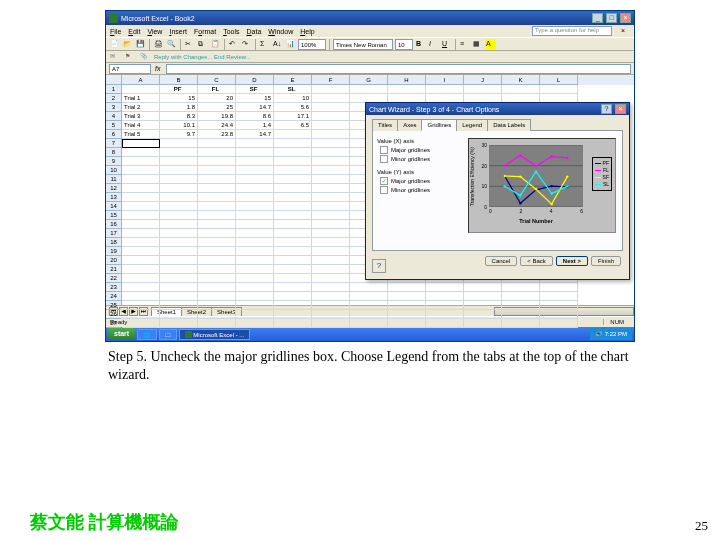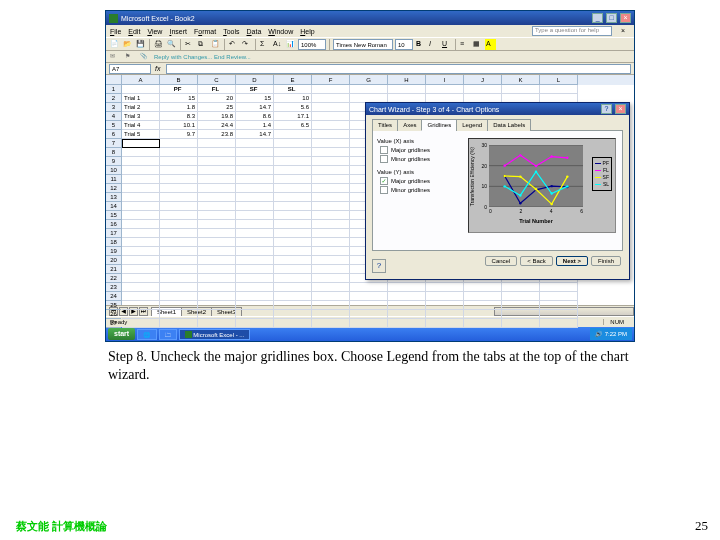--- a/index.html
+++ b/index.html
@@ -78,21 +78,21 @@
   .leg-sw.s1 { background: #00008b; }
   .leg-sw.s2 { background: #ff00ff; }
   .leg-sw.s3 { background: #ffff00; }
   .leg-sw.s4 { background: #00ffff; }
   .chart-series { position: absolute; left: 0; top: 0; width: 100%; height: 100%; }
   .wiz-btns { display: flex; justify-content: flex-end; gap: 3px; padding: 5px 2px 0 0; }
   .wiz-btns button { font-size: 6px; padding: 1px 6px; background: #ece9d8; border: 1px solid #919b9c; border-radius: 2px; }
   .wiz-help { width: 14px; height: 14px; border: 1px solid #919b9c; text-align: center; line-height: 12px; font-size: 8px; color: #003399; background: #ece9d8; position: absolute; left: 6px; bottom: 6px; }
   
   .caption { padding: 6px 70px 0 108px; font-family: "Times New Roman", serif; font-size: 14px; line-height: 1.25; }
-  .footer { position: absolute; bottom: 6px; left: 16px; color: #00cc00; font-family: Liberation Sans, sans-serif; font-weight: bold; font-size: 11px; }
+  .footer { position: absolute; bottom: 6px; left: 30px; color: #00cc00; font-family: Liberation Serif, serif; font-weight: bold; font-size: 18px; }
   .page-num { position: absolute; bottom: 6px; right: 12px; font-family: "Times New Roman", serif; font-size: 13px; }
   svg polyline { fill: none; stroke-width: 1.2; }
   svg circle { r: 1.2; }
 </style>
 </head>
 <body>
 
 <div class="slide">
   <div class="excel-window">
 
@@ -749,17 +749,17 @@
         <span class="excel-icon" style="width:7px;height:7px;vertical-align:middle;"></span>
         <span>Microsoft Excel - ...</span>
       </div>
       <div class="tray">
         <span>🔊</span>
         <span>7:22 PM</span>
       </div>
     </div>
   </div>
 
-  <div class="caption">Step 8. Uncheck the major gridlines box.  Choose Legend from the tabs at the top of the chart wizard.</div>
+  <div class="caption">Step 5. Uncheck the major gridlines box.  Choose Legend from the tabs at the top of the chart wizard.</div>
 </div>
 
 <div class="footer">蔡文能 計算機概論</div>
 <div class="page-num">25</div>
 
 </body></html>

